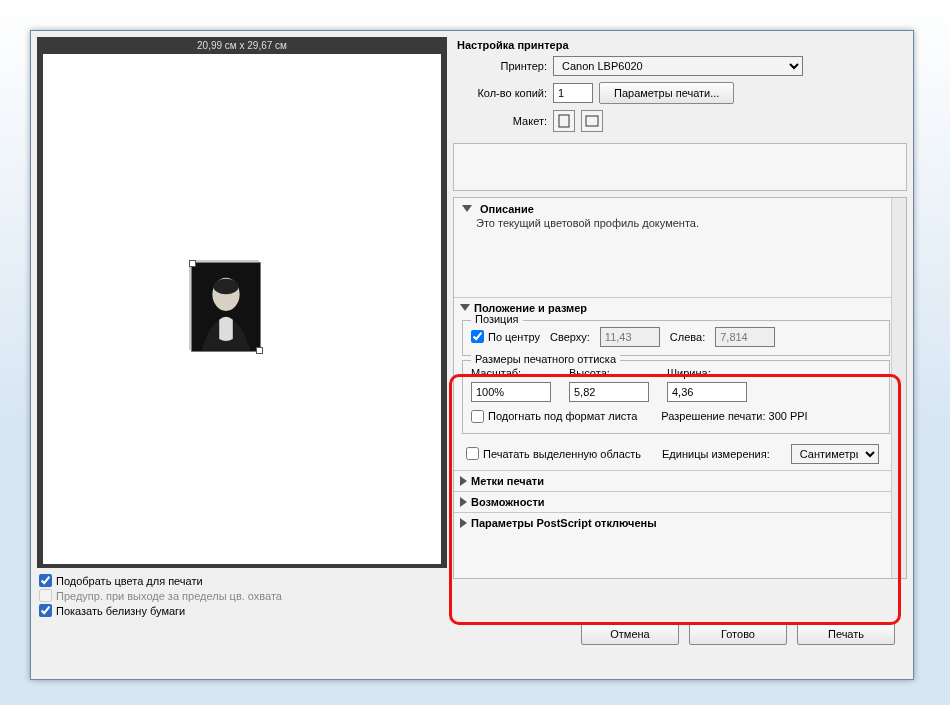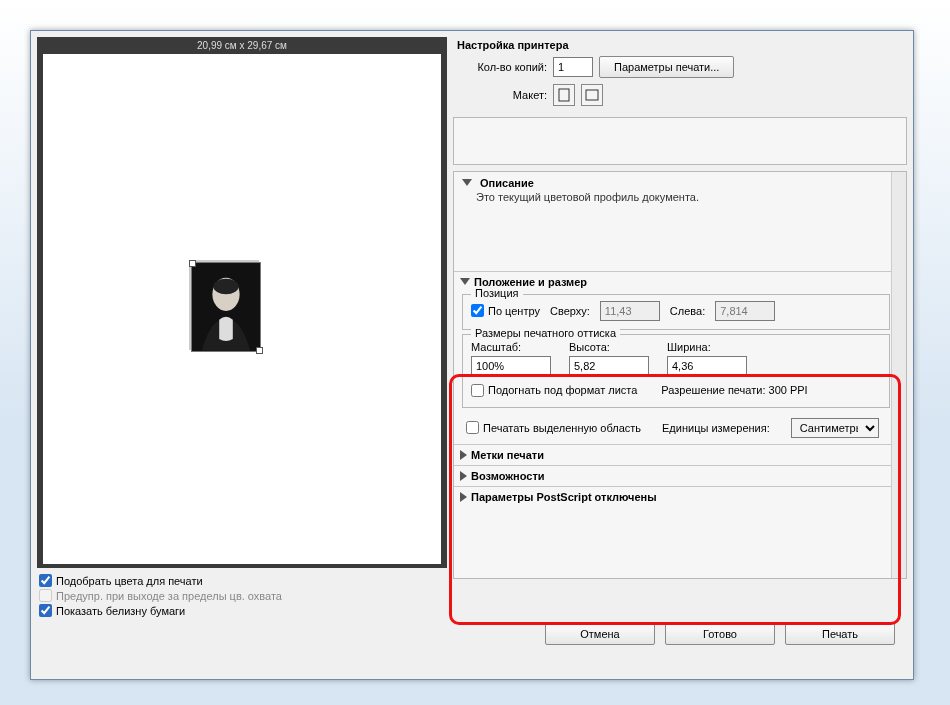--- a/index.html
+++ b/index.html
@@ -44,21 +44,21 @@
 .twisty.right { border-top: 5px solid transparent; border-bottom: 5px solid transparent; border-left: 7px solid #555; border-right: none; }
 .panel-title { font-weight: bold; padding: 4px 6px; display: flex; align-items: center; }
 .fieldset { border: 1px solid #b8b8b8; margin: 2px 16px 4px 8px; padding: 6px 8px 8px; position: relative; }
 .fieldset .legend { position: absolute; top: -8px; left: 8px; background: #f6f6f6; padding: 0 4px; }
 .cols { display: flex; gap: 18px; }
 .cols .col { display: flex; flex-direction: column; gap: 3px; }
 .cols .col input { width: 80px; }
 .highlight { position: absolute; border: 3px solid #e11; border-radius: 10px; left: 449px; top: 374px; width: 452px; height: 251px; pointer-events: none; }
 .collapsed { border-top: 1px solid #c8c8c8; }
 .bottom-btns { display: flex; justify-content: flex-end; gap: 10px; padding: 8px 12px 4px; }
-.bottom-btns .btn { width: 110px; margin-top: 36px; }
+.bottom-btns .btn { width: 98px; margin-top: 36px; }
 .desc-inner { padding: 4px 8px; }
 .inline { display:inline-flex; align-items:center; gap:4px; }
 </style>
 </head>
 <body>
 
 <div class="window">
 
   <div class="content">
 
@@ -92,20 +92,26 @@
         <label class="check-row">
           <input type="checkbox" checked="" style="">
           <span>Показать белизну бумаги</span>
         </label>
       </div>
     </div>
 
     <div class="right-col">
       <div class="section-heading">Настройка принтера</div>
       <div class="form-row">
+        <span class="lbl">Принтер:</span>
+        <select class="flat" style="width:250px">
+          <option>Canon LBP6020</option>
+        </select>
+      </div>
+      <div class="form-row">
         <span class="lbl">Кол-во копий:</span>
         <input type="text" style="width: 40px;" value="1">
         <button class="btn">Параметры печати...</button>
       </div>
       <div class="form-row">
         <span class="lbl">Макет:</span>
         <span class="layout-btn">
           <svg width="12" height="14">
               <rect x="1" y="1" width="10" height="12" fill="none" stroke="#333"></rect>
             </svg>

